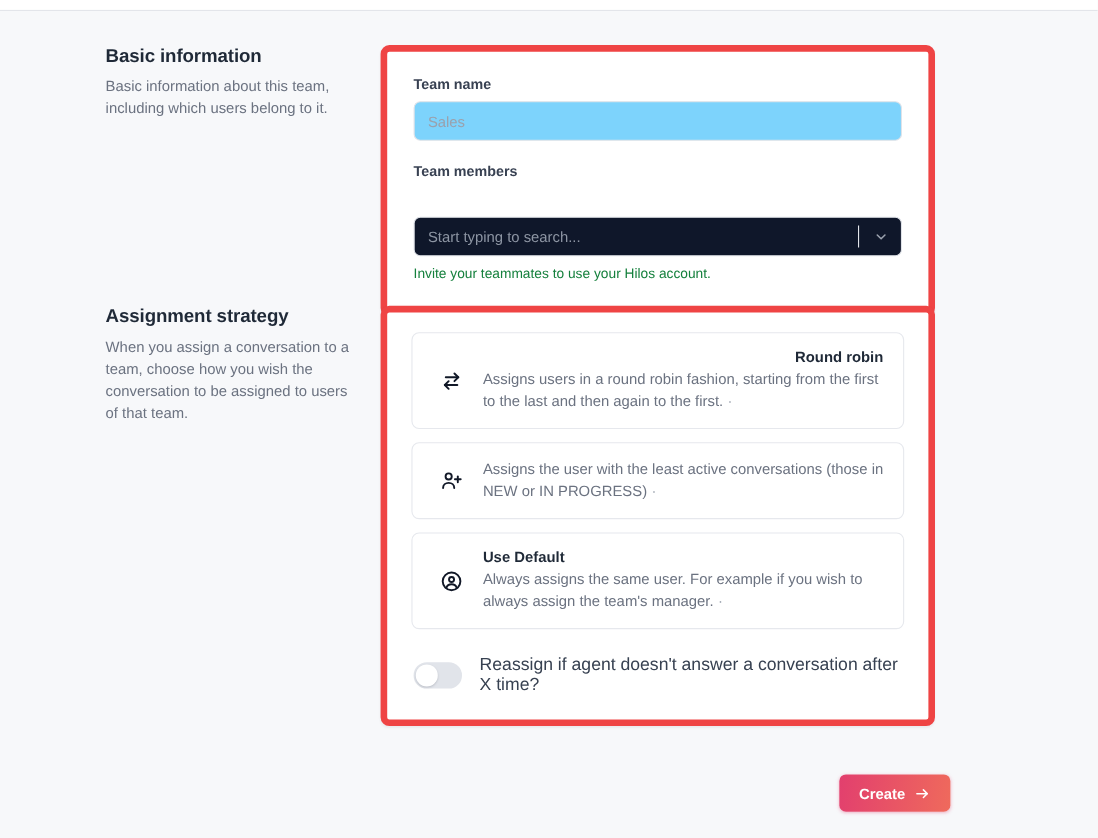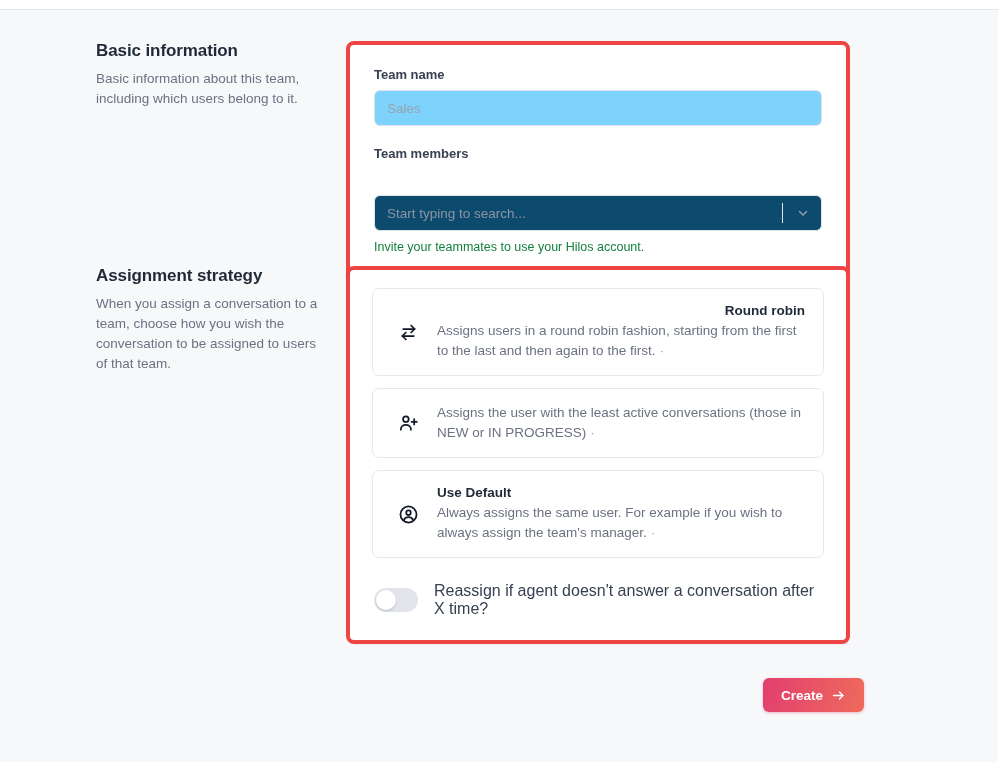--- a/index.html
+++ b/index.html
@@ -46,21 +46,21 @@
 
   .section-desc {
     font-size: 13.5px;
     line-height: 20px;
     color: #6b7280;
   }
 
   .card {
     background: #ffffff;
     border-radius: 8px;
-    border: 4px solid #ef4444;
+    border: 6px solid #ef4444;
     box-shadow: 0 1px 2px rgba(16,24,40,0.05);
   }
 
   
   #basic-info { left: 96px; top: 31px; }
   #basic-info .card { width: 504px; padding: 22px 24px 26px 24px; }
 
   .field-label {
     font-size: 13px;
     font-weight: 700;
@@ -83,21 +83,21 @@
   .text-input::placeholder { color: #9aa1ad; }
 
   .field-block + .field-block { margin-top: 20px; }
 
   .select-box {
     position: relative;
     width: 100%;
     height: 36px;
     border: 1px solid #dfe2e8;
     border-radius: 6px;
-    background: #0c4a6e;
+    background: #0f172a;
     display: flex;
     align-items: center;
     padding: 0 12px;
     margin-top: 34px;
   }
   .select-placeholder { font-size: 13.5px; color: #8d95a3; }
   .select-divider {
     position: absolute;
     right: 38px;
     top: 7px;
@@ -113,21 +113,21 @@
     display: flex;
   }
 
   .help-text {
     margin-top: 9px;
     font-size: 12.5px;
     color: #15803d;
   }
 
   
-  #assignment { left: 96px; top: 256px; }
+  #assignment { left: 96px; top: 268px; }
   #assignment .card { width: 504px; padding: 18px 22px 22px 22px; }
 
   .option {
     display: flex;
     align-items: center;
     border: 1px solid #e6e8ed;
     border-radius: 7px;
     background: #fff;
     padding: 14px 18px;
     cursor: pointer;
@@ -191,21 +191,21 @@
 
   .toggle-label {
     font-size: 16px;
     color: #374151;
   }
 
   
   .create-btn {
     position: absolute;
     left: 763px;
-    top: 668px;
+    top: 694px;
     width: 101px;
     height: 34px;
     border: none;
     border-radius: 6px;
     background: linear-gradient(100deg, #e23f6e 0%, #ef6a5c 100%);
     color: #ffffff;
     font-family: "Liberation Sans", sans-serif;
     font-size: 13.5px;
     font-weight: 700;
     display: flex;

